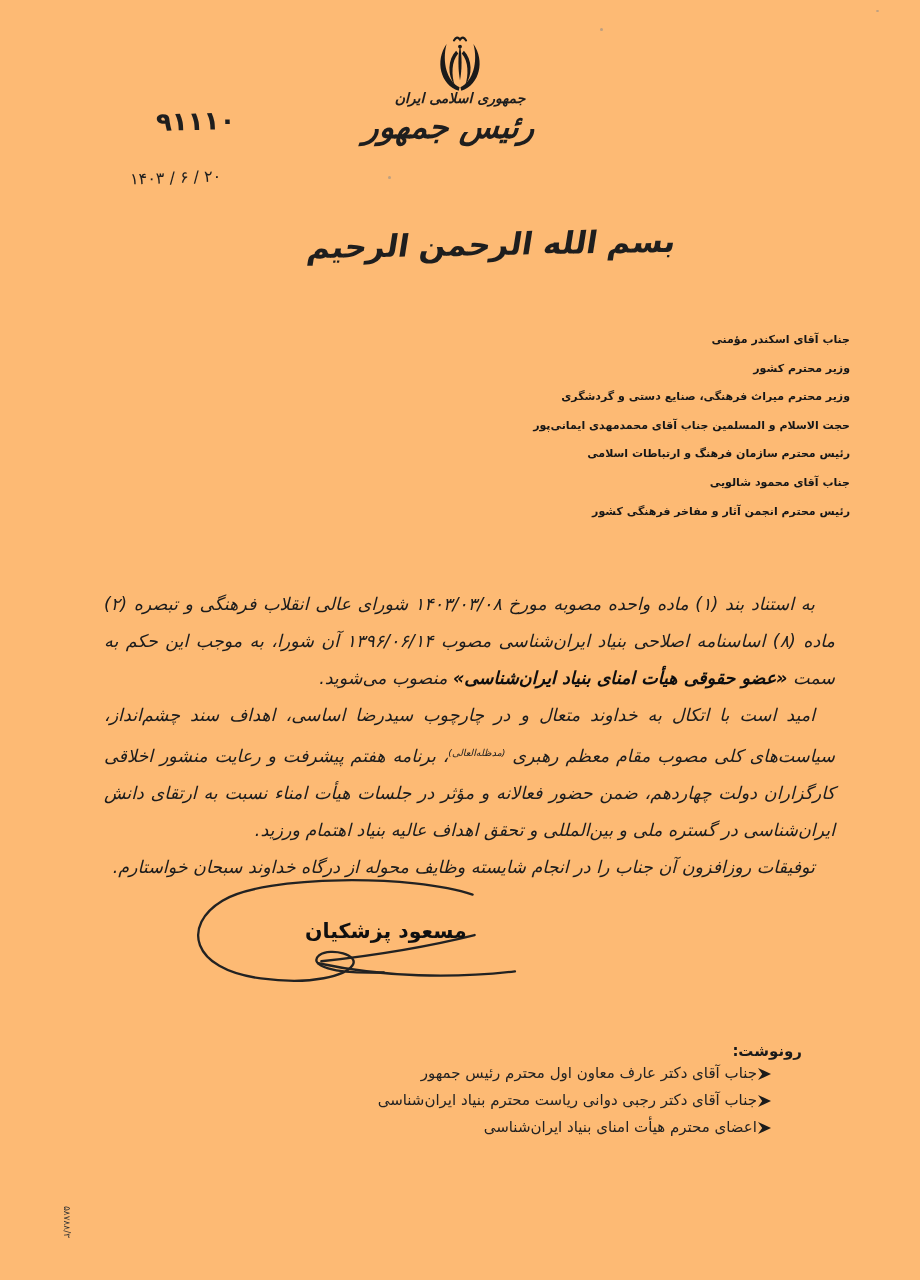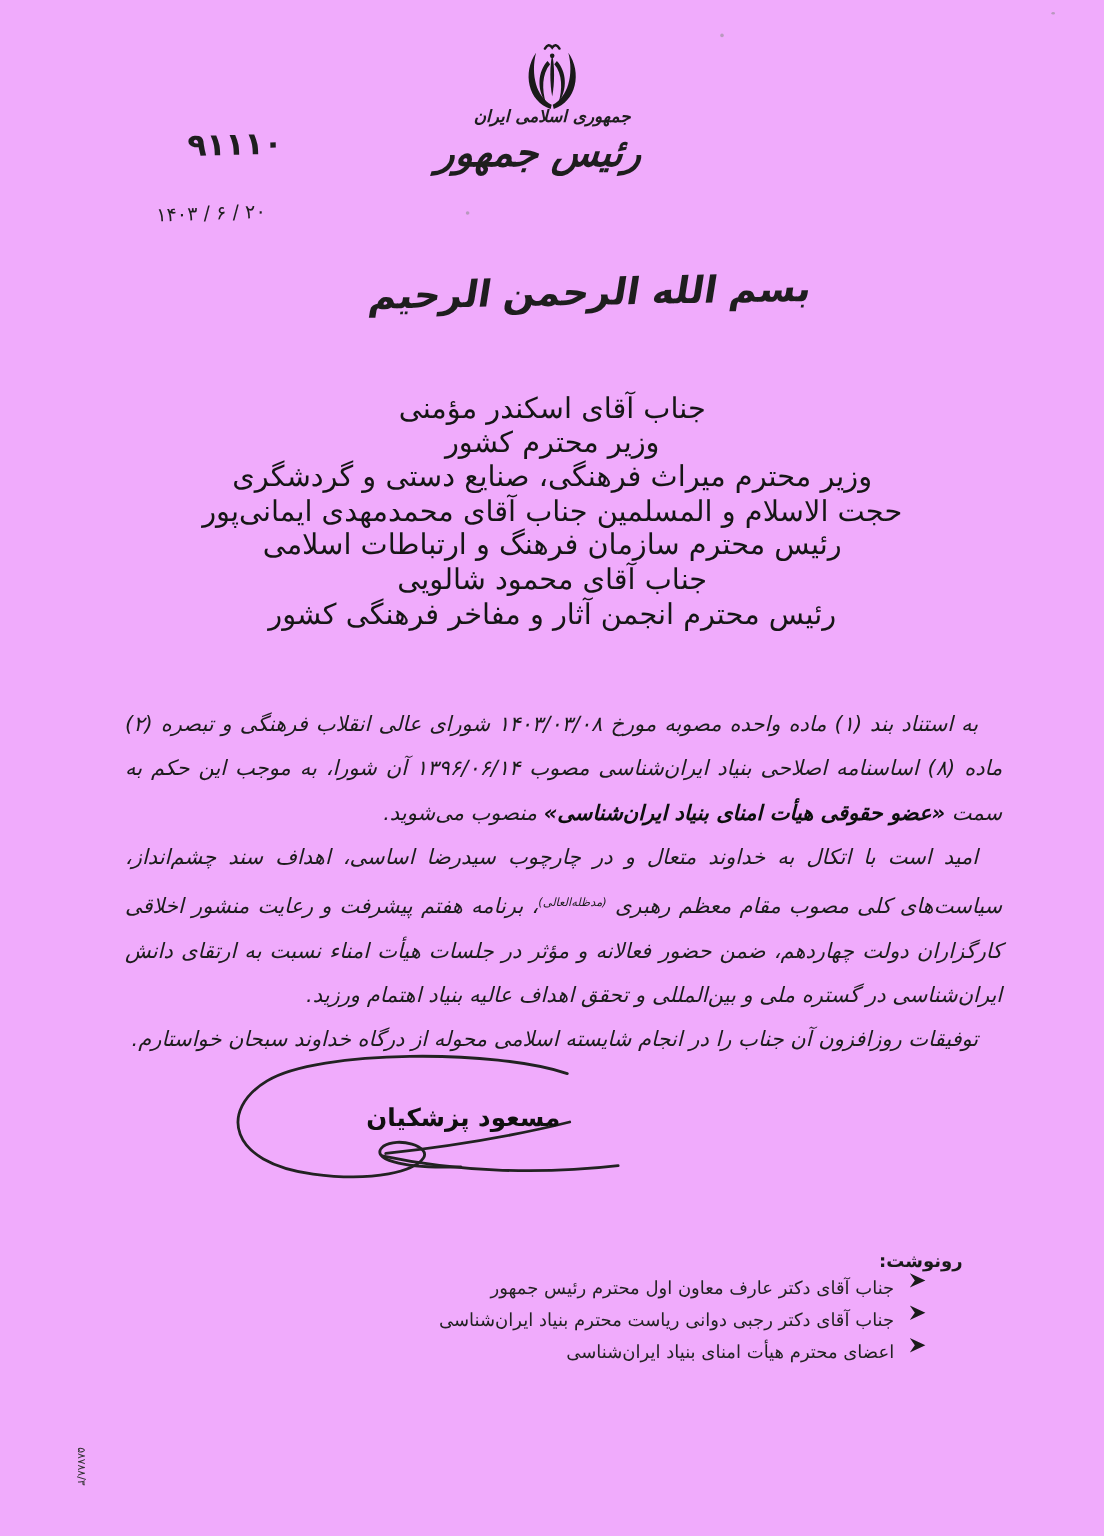--- a/index.html
+++ b/index.html
@@ -1,20 +1,20 @@
 <!DOCTYPE html>
 <html lang="fa" dir="rtl"><head>
 <meta charset="utf-8">
 <style>
   html,body{margin:0;padding:0;background:#e8e8e6;}
   .page{
     position:relative;
     width:920px;height:1280px;
     margin:0 auto;
-    background:#f0abfc;
+    background:#fdba74;
     color:#1e1e1e;
     font-family:"DejaVu Sans",sans-serif;
     direction:rtl;
     overflow:hidden;
   }
   
   .emblem{position:absolute;top:33px;left:434px;width:52px;height:60px;}
   .emblem svg{width:100%;height:100%;}
   .country{
     position:absolute;top:90px;left:0;right:0;
@@ -45,22 +45,22 @@
   
   .bismillah{
     position:absolute;top:226px;left:64px;right:0;
     text-align:center;
     font-size:31px;font-weight:700;
     transform:skewX(-10deg) rotate(-1deg);
   }
   
   .recipients{
     position:absolute;top:326px;right:70px;left:70px;
-    text-align:center;
-    font-size:24px;font-weight:400;
+    text-align:right;
+    font-size:11px;font-weight:700;
     line-height:28.6px;
     color:#161616;
   }
   
   .body-text{
     position:absolute;top:586px;right:85px;left:104px;
     font-size:17.5px;
     line-height:37px;
     text-align:justify;
     color:#1c1c1c;
@@ -74,21 +74,21 @@
   .signature svg{position:absolute;inset:0;width:100%;height:100%;}
   .sig-name{
     position:absolute;left:133px;top:45px;
     font-size:20.5px;font-weight:700;color:#101010;
     white-space:nowrap;
   }
   
   .cc{position:absolute;top:1042px;right:118px;left:80px;font-size:15px;}
   .cc-label{font-weight:700;margin-bottom:0;color:#1a1a1a;}
   .cc-items{margin-right:30px;}
-  .cc-item{display:flex;align-items:flex-start;gap:12px;line-height:27px;}
+  .cc-item{display:flex;align-items:center;line-height:27px;}
   .cc-bullet{flex:0 0 auto;display:inline-flex;align-items:center;}
   .cc-text{color:#222;}
   
   .margin-code{
     position:absolute;left:8px;top:1190px;width:64px;
     text-align:center;
     font-size:9px;color:#333;
     transform:rotate(90deg);
     transform-origin:32px 32px;
     direction:ltr;letter-spacing:1px;
@@ -137,21 +137,21 @@
       <div class="recipient-line">رئیس محترم سازمان فرهنگ و ارتباطات اسلامی</div>
 
       <div class="recipient-line">جناب آقای محمود شالویی</div>
 
       <div class="recipient-line">رئیس محترم انجمن آثار و مفاخر فرهنگی کشور</div>
     </div>
 
   <div class="body-text">
     <p><span>به استناد بند (۱) ماده واحده مصوبه مورخ ۱۴۰۳/۰۳/۰۸ شورای عالی انقلاب فرهنگی و تبصره (۲) ماده (۸) اساسنامه اصلاحی بنیاد ایران‌شناسی مصوب ۱۳۹۶/۰۶/۱۴ آن شورا، به موجب این حکم به سمت </span><b>«عضو حقوقی هیأت امنای بنیاد ایران‌شناسی»</b><span> منصوب می‌شوید.</span></p>
     <p><span>امید است با اتکال به خداوند متعال و در چارچوب سیدرضا اساسی، اهداف سند چشم‌انداز، سیاست‌های کلی مصوب مقام معظم رهبری </span><sup>(مدظله‌العالی)</sup><span>، برنامه هفتم پیشرفت و رعایت منشور اخلاقی کارگزاران دولت چهاردهم، ضمن حضور فعالانه و مؤثر در جلسات هیأت امناء نسبت به ارتقای دانش ایران‌شناسی در گستره ملی و بین‌المللی و تحقق اهداف عالیه بنیاد اهتمام ورزید.</span></p>
-    <p>توفیقات روزافزون آن جناب را در انجام شایسته اسلامی محوله از درگاه خداوند سبحان خواستارم.</p>
+    <p>توفیقات روزافزون آن جناب را در انجام شایسته وظایف محوله از درگاه خداوند سبحان خواستارم.</p>
   </div>
 
   <div class="signature">
     <svg viewBox="0 0 345 118" xmlns="http://www.w3.org/2000/svg" fill="none" stroke="#222" stroke-width="2.3" stroke-linecap="round">
       <path d="M298 20 C240 0 92 0 50 26 C10 50 18 94 88 103 C140 110 172 100 179 90 C186 80 158 72 146 80 C134 90 160 99 210 97"></path>
       <path d="M300 60 C240 75 175 83 148 86"></path>
       <path d="M145 88 C210 102 280 103 340 96"></path>
     </svg>
     <div class="sig-name">مسعود پزشکیان</div>
   </div>

